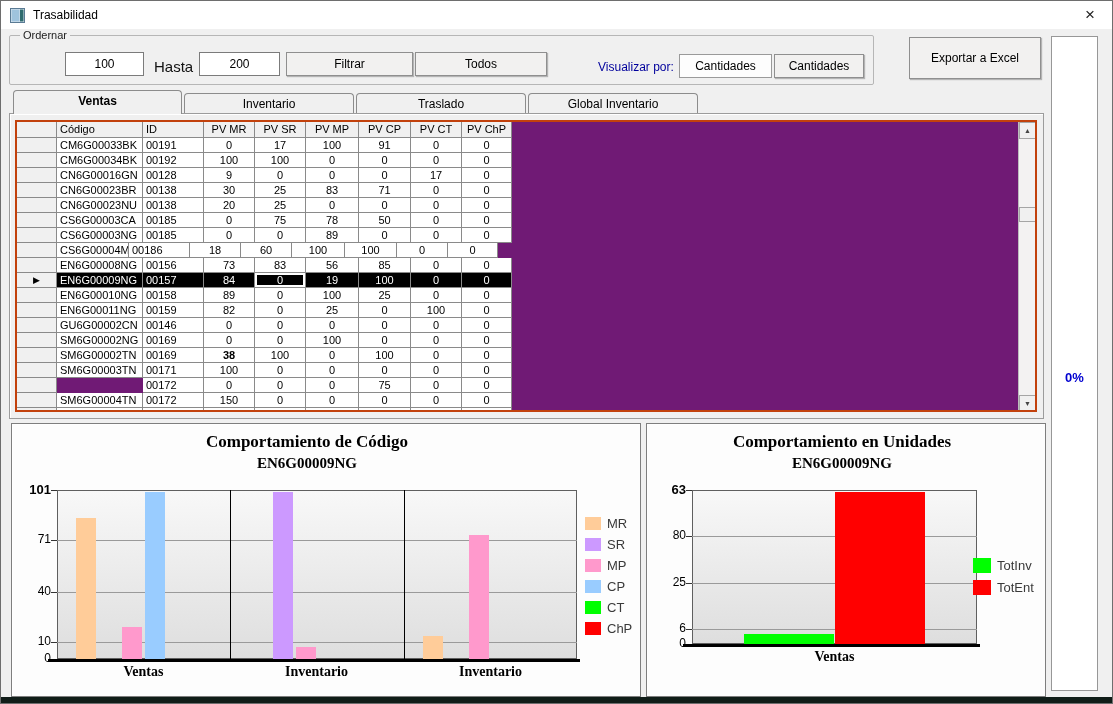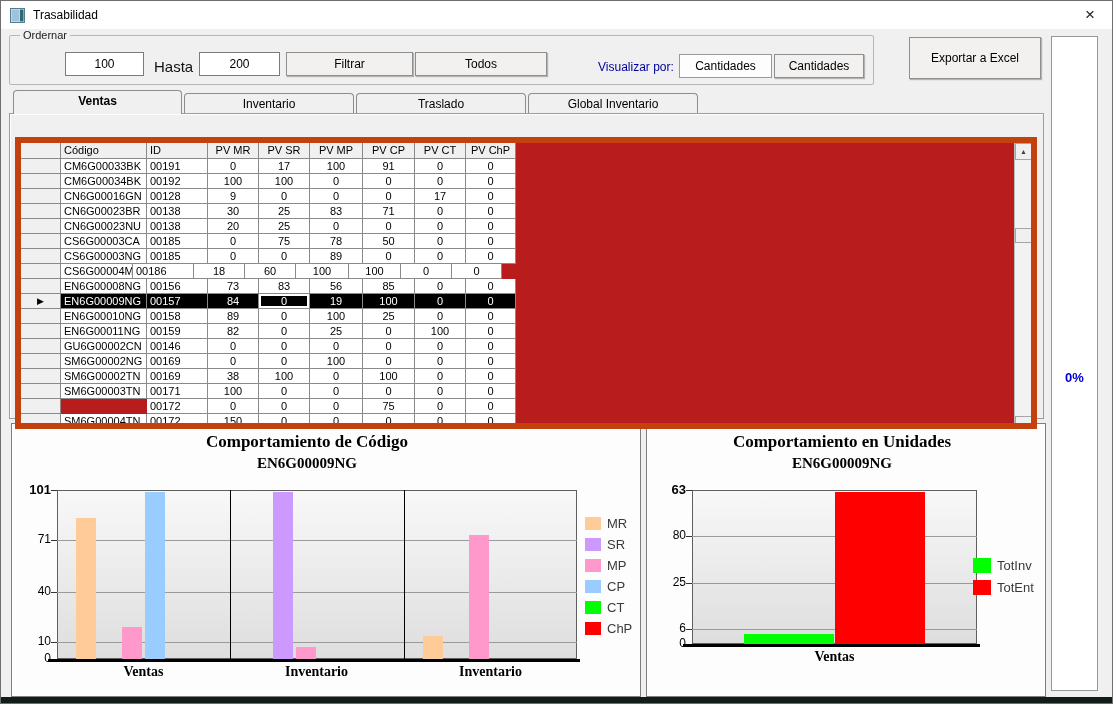--- a/index.html
+++ b/index.html
@@ -32,22 +32,22 @@
   .visualizar-label { position:absolute; left:588px; top:24px; font-size:12px; color:#00009C; }
   .export-btn { left:908px; top:36px; width:132px; height:42px; position:absolute; line-height:40px; }
   
   .tab { position:absolute; top:92px; height:21px; background:#f0f0f0;
     border:1px solid #8c8c8c; border-bottom:none; border-radius:4px 4px 0 0;
     text-align:center; font-size:12px; line-height:20px; color:#000; }
   .tab.active { top:89px; height:24px; font-weight:bold; z-index:3; }
   .tabpage { position:absolute; left:8px; top:112px; width:1035px; height:306px;
     background:#f0f0f0; border:1px solid #9c9c9c; box-shadow:inset 1px 1px 0 #fff; }
   
-  .grid { position:absolute; left:14px; top:136px; width:1022px; height:292px;
-    background:#b91c1c; border:6px solid #c2410c; overflow:hidden; z-index:2; }
+  .grid { position:absolute; left:14px; top:119px; width:1022px; height:292px;
+    background:#701a75; border:2px solid #c2410c; overflow:hidden; z-index:2; }
   .grid-row { display:flex; height:15px; }
   .grid-row.hdr-row { height:16px; }
   .cell { flex:none; border-right:1px solid #8a8a8a; border-bottom:1px solid #8a8a8a;
     font-size:11px; line-height:13px; white-space:nowrap; overflow:hidden; padding:1px 3px 0 3px; background:#fff; }
   .cell.hdr { background:#f0f0f0; }
   .cell.rowhdr { background:#f0f0f0; text-align:center; padding-top:0; font-size:9px; line-height:14px; }
   .grid-row.selected .cell.data { background:#000; color:#fff; }
   .cell.current-cell { box-shadow: inset 0 0 0 2px #fff; }
   .num { text-align:center; }
   .vscroll { position:absolute; right:0; top:0; width:17px; height:290px; background:#f3f2f2; border-left:1px solid #bdbdbd; }
@@ -285,21 +285,21 @@
           <div class="cell data num" style="width: 51px;">0</div>
           <div class="cell data num" style="width: 53px;">100</div>
           <div class="cell data num" style="width: 52px;">0</div>
           <div class="cell data num" style="width: 51px;">0</div>
           <div class="cell data num" style="width: 50px;">0</div>
         </div>
         <div class="grid-row">
           <div class="cell rowhdr" style="width: 40px;"></div>
           <div class="cell data" style="width: 86px;">SM6G00002TN</div>
           <div class="cell data" style="width: 61px;">00169</div>
-          <div class="cell data num" style="width: 51px;">38</div>
+          <div class="cell data num" style="width: 51px; font-weight: bold;">38</div>
           <div class="cell data num" style="width: 51px;">100</div>
           <div class="cell data num" style="width: 53px;">0</div>
           <div class="cell data num" style="width: 52px;">100</div>
           <div class="cell data num" style="width: 51px;">0</div>
           <div class="cell data num" style="width: 50px;">0</div>
         </div>
         <div class="grid-row">
           <div class="cell rowhdr" style="width: 40px;"></div>
           <div class="cell data" style="width: 86px;">SM6G00003TN</div>
           <div class="cell data" style="width: 61px;">00171</div>

